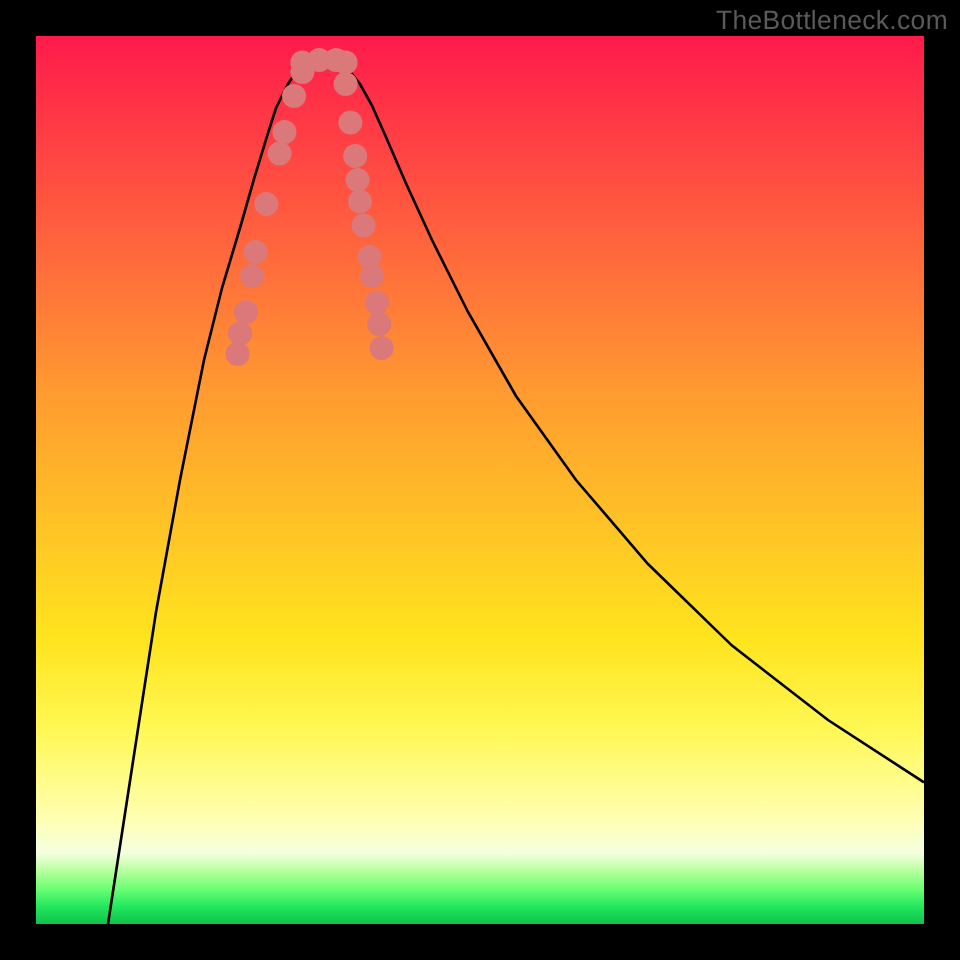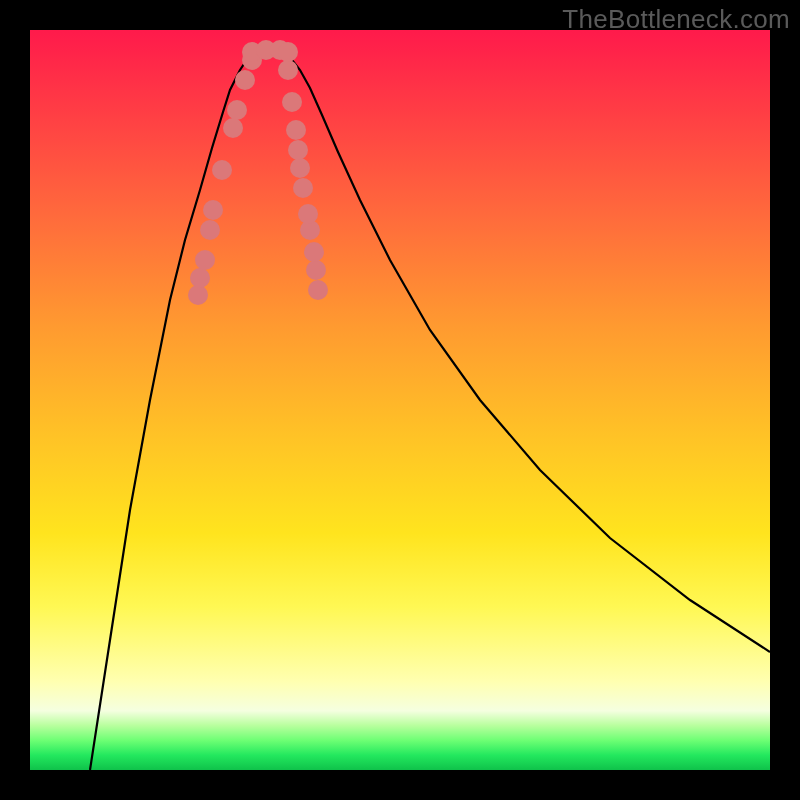--- a/index.html
+++ b/index.html
@@ -13,21 +13,21 @@
   .stage {
     position: relative;
     width: 800px;
     height: 800px;
     background: #000;
   }
   .watermark {
     position: absolute;
     top: 4px;
     right: 10px;
-    font-size: 26px;
+    font-size: 22px;
     font-weight: 500;
     color: #5a5a5a;
     letter-spacing: 0.3px;
     z-index: 20;
     user-select: none;
   }
   .plot-area {
     position: absolute;
     left: 30px;
     top: 30px;

